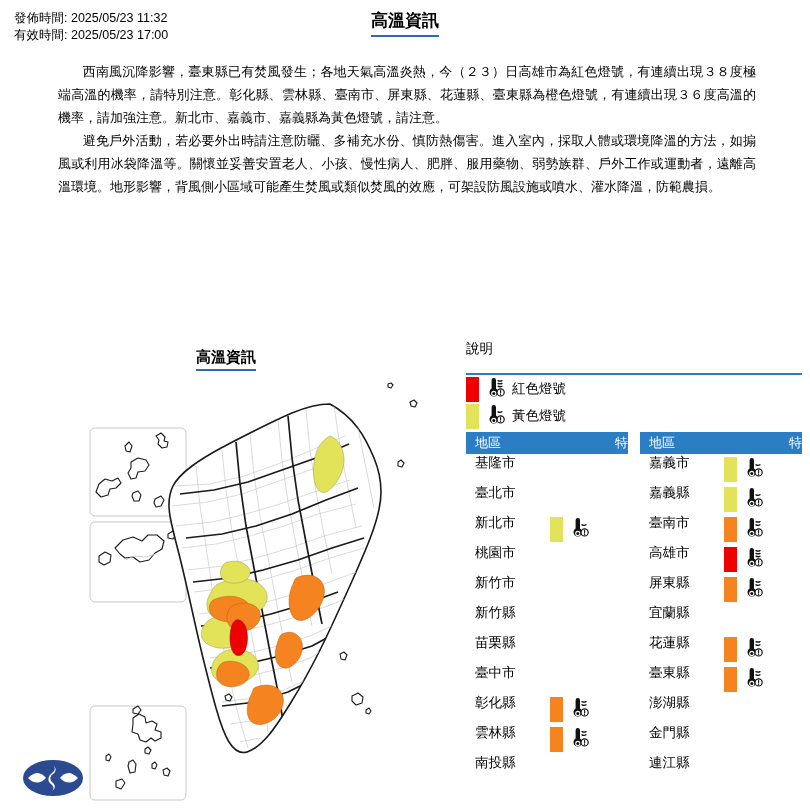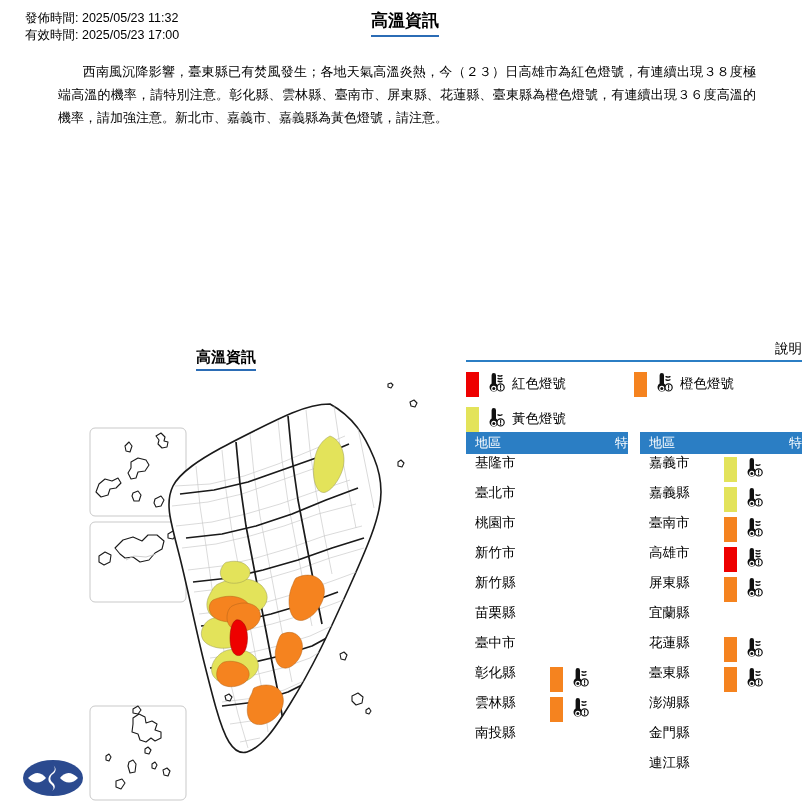--- a/index.html
+++ b/index.html
@@ -12,21 +12,21 @@
     height: 810px;
     position: relative;
     font-family: "Liberation Sans", "DejaVu Sans", sans-serif;
     color: #000000;
     overflow: hidden;
   }
 
   
   #header-times {
     position: absolute;
-    left: 25px;
+    left: 14px;
     top: 10px;
     font-size: 12.5px;
     line-height: 17px;
     white-space: nowrap;
   }
   #header-times div { letter-spacing: 0px; }
 
   #header-title {
     position: absolute;
     left: 0;
@@ -88,29 +88,28 @@
 
   
   #legend {
     position: absolute;
     left: 466px;
     top: 340px;
     width: 336px;
   }
   #legend-title {
     font-size: 13.5px;
-    padding-bottom: 2px;
+    padding-bottom: 15px;
     border-bottom: 2px solid #2b7ec4;
     width: 336px;
     box-sizing: border-box;
-    text-align: right;
   }
   .legend-row {
     display: flex;
-    margin-top: 9px;
+    margin-top: 1px;
     height: 26px;
     align-items: center;
   }
   .legend-cell {
     width: 168px;
     display: flex;
     align-items: center;
   }
   .legend-swatch {
     width: 13px;
@@ -181,20 +180,21 @@
   <div>發佈時間: 2025/05/23 11:32</div>
   <div>有效時間: 2025/05/23 17:00</div>
 </div>
 
 <div id="header-title">
   <span class="ttl">高溫資訊</span>
 </div>
 
 <div id="advisory-text">
   <p class="indent">西南風沉降影響，臺東縣已有焚風發生；各地天氣高溫炎熱，今（２３）日高雄市為紅色燈號，有連續出現３８度極端高溫的機率，請特別注意。彰化縣、雲林縣、臺南市、屏東縣、花蓮縣、臺東縣為橙色燈號，有連續出現３６度高溫的機率，請加強注意。新北市、嘉義市、嘉義縣為黃色燈號，請注意。</p>
+  <p class="indent">避免戶外活動，若必要外出時請注意防曬、多補充水份、慎防熱傷害。進入室內，採取人體或環境降溫的方法，如搧風或利用冰袋降溫等。關懷並妥善安置老人、小孩、慢性病人、肥胖、服用藥物、弱勢族群、戶外工作或運動者，遠離高溫環境。地形影響，背風側小區域可能產生焚風或類似焚風的效應，可架設防風設施或噴水、灌水降溫，防範農損。</p>
 </div>
 
 <div id="map-panel">
   <div id="map-title">
     <span class="ttl">高溫資訊</span>
   </div>
 
   <div id="map-svg-wrap">
     <svg width="452" height="444" viewBox="0 0 452 444" xmlns="http://www.w3.org/2000/svg">
 
@@ -397,33 +397,20 @@
         <circle cx="11.8" cy="16.4" r="1.5" fill="#111"></circle>
         <path d="M16 3.6 q2.2 1.1 4 0" stroke="#111" stroke-width="1.3" fill="none" stroke-linecap="round"></path>
         <path d="M16 6.4 q2.2 1.1 4 0" stroke="#111" stroke-width="1.3" fill="none" stroke-linecap="round"></path>
         <path d="M16 9.2 q2.2 1.1 4 0" stroke="#111" stroke-width="1.3" fill="none" stroke-linecap="round"></path>
         <circle cx="18.6" cy="15.4" r="3.6" fill="#fff" stroke="#111" stroke-width="1.2"></circle>
         <path d="M18.6 13.4 v2.6 M18.6 17.2 v0.5" stroke="#111" stroke-width="1.1" stroke-linecap="round"></path>
       </svg>
       <span class="legend-label">紅色燈號</span>
     </div>
 
-    <div class="legend-cell">
-      <span class="legend-swatch" style="background:#f5831f"></span>
-      <svg class="legend-icon" width="24" height="24" viewBox="0 0 24 24">
-        <path d="M9.6 3.2 a2.2 2.2 0 0 1 4.4 0 v8.4 a4.3 4.3 0 1 1 -4.4 0 z" fill="#111"></path>
-        <circle cx="11.8" cy="16.4" r="2.6" fill="#fff"></circle>
-        <circle cx="11.8" cy="16.4" r="1.5" fill="#111"></circle>
-        <path d="M16 4.6 q2.2 1.1 4 0" stroke="#111" stroke-width="1.3" fill="none" stroke-linecap="round"></path>
-        <path d="M16 7.8 q2.2 1.1 4 0" stroke="#111" stroke-width="1.3" fill="none" stroke-linecap="round"></path>
-        <circle cx="18.6" cy="15.4" r="3.6" fill="#fff" stroke="#111" stroke-width="1.2"></circle>
-        <path d="M18.6 13.4 v2.6 M18.6 17.2 v0.5" stroke="#111" stroke-width="1.1" stroke-linecap="round"></path>
-      </svg>
-      <span class="legend-label">橙色燈號</span>
-    </div>
   </div>
 
   <div class="legend-row">
     <div class="legend-cell">
       <span class="legend-swatch" style="background:#e3e35a"></span>
       <svg class="legend-icon" width="24" height="24" viewBox="0 0 24 24">
         <path d="M9.6 3.2 a2.2 2.2 0 0 1 4.4 0 v8.4 a4.3 4.3 0 1 1 -4.4 0 z" fill="#111"></path>
         <circle cx="11.8" cy="16.4" r="2.6" fill="#fff"></circle>
         <circle cx="11.8" cy="16.4" r="1.5" fill="#111"></circle>
         <path d="M16 7.8 q2.2 1.1 4 0" stroke="#111" stroke-width="1.3" fill="none" stroke-linecap="round"></path>
@@ -445,20 +432,34 @@
     <div id="left-rows">
         <div class="rt-row">
           <span class="c-region">基隆市</span>
           <span class="c-warn"></span>
         </div>
         <div class="rt-row">
           <span class="c-region">臺北市</span>
           <span class="c-warn"></span>
         </div>
         <div class="rt-row">
+          <span class="c-region">新北市</span>
+          <span class="c-warn">
+            <span class="warn-swatch" style="background:#e3e35a"></span>
+            <svg class="warn-icon" width="24" height="24" viewBox="0 0 24 24">
+              <path d="M9.6 3.2 a2.2 2.2 0 0 1 4.4 0 v8.4 a4.3 4.3 0 1 1 -4.4 0 z" fill="#111"></path>
+              <circle cx="11.8" cy="16.4" r="2.6" fill="#fff"></circle>
+              <circle cx="11.8" cy="16.4" r="1.5" fill="#111"></circle>
+              <path d="M16 7.8 q2.2 1.1 4 0" stroke="#111" stroke-width="1.3" fill="none" stroke-linecap="round"></path>
+              <circle cx="18.6" cy="15.4" r="3.6" fill="#fff" stroke="#111" stroke-width="1.2"></circle>
+              <path d="M18.6 13.4 v2.6 M18.6 17.2 v0.5" stroke="#111" stroke-width="1.1" stroke-linecap="round"></path>
+            </svg>
+          </span>
+        </div>
+        <div class="rt-row">
           <span class="c-region">桃園市</span>
           <span class="c-warn"></span>
         </div>
         <div class="rt-row">
           <span class="c-region">新竹市</span>
           <span class="c-warn"></span>
         </div>
         <div class="rt-row">
           <span class="c-region">新竹縣</span>
           <span class="c-warn"></span>

